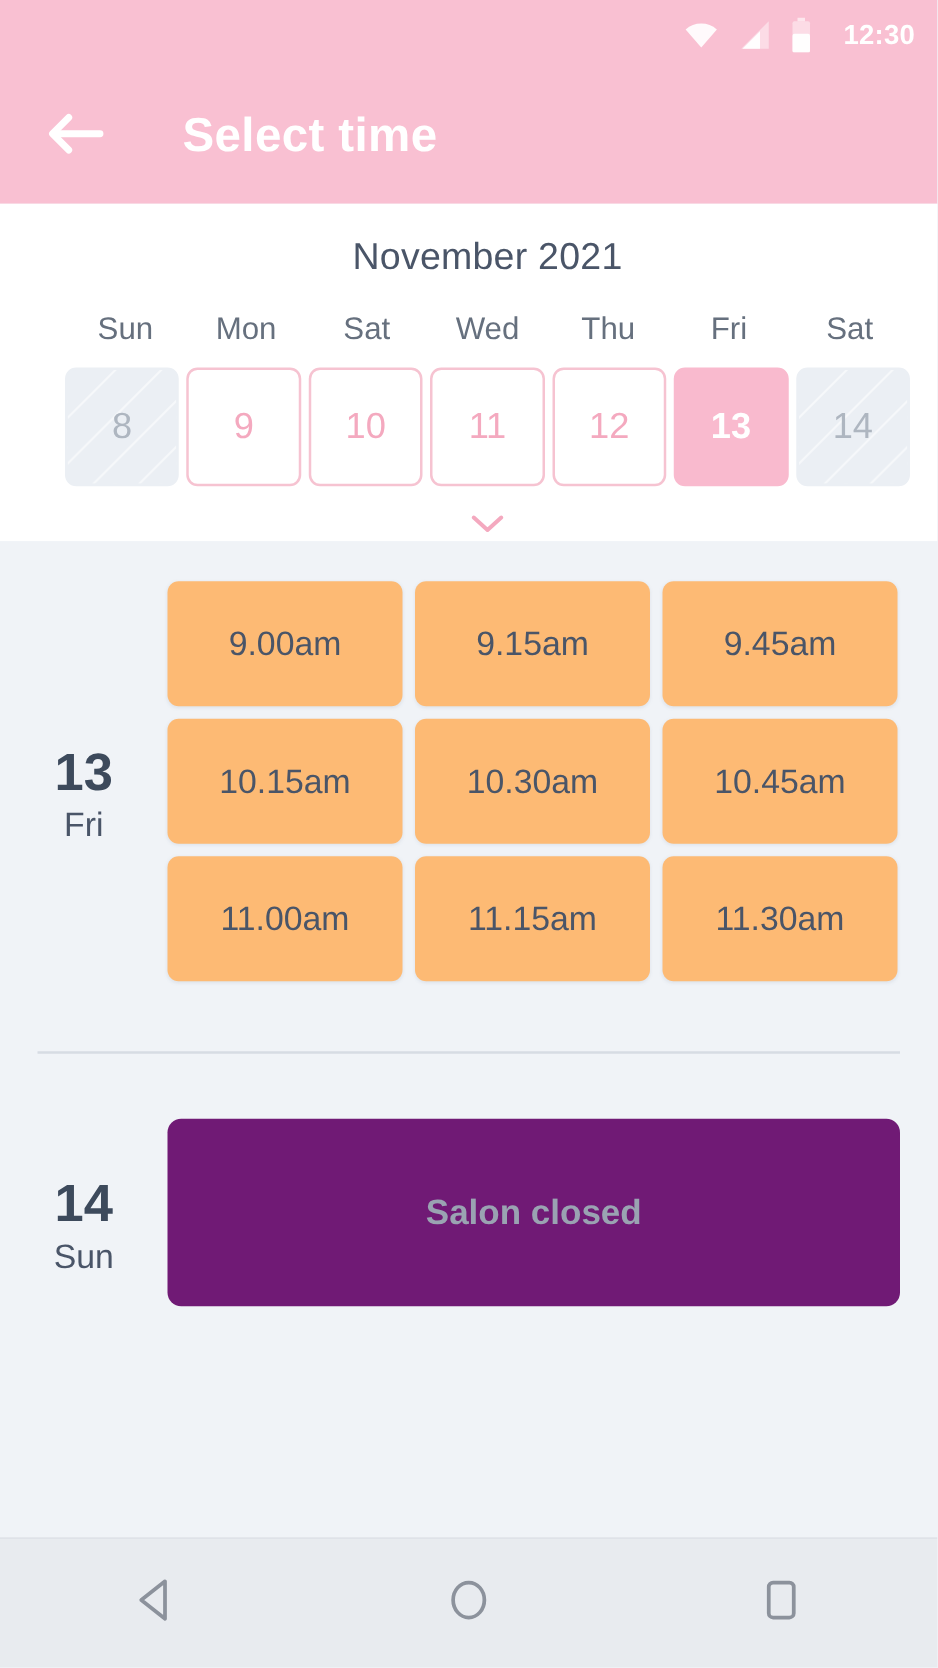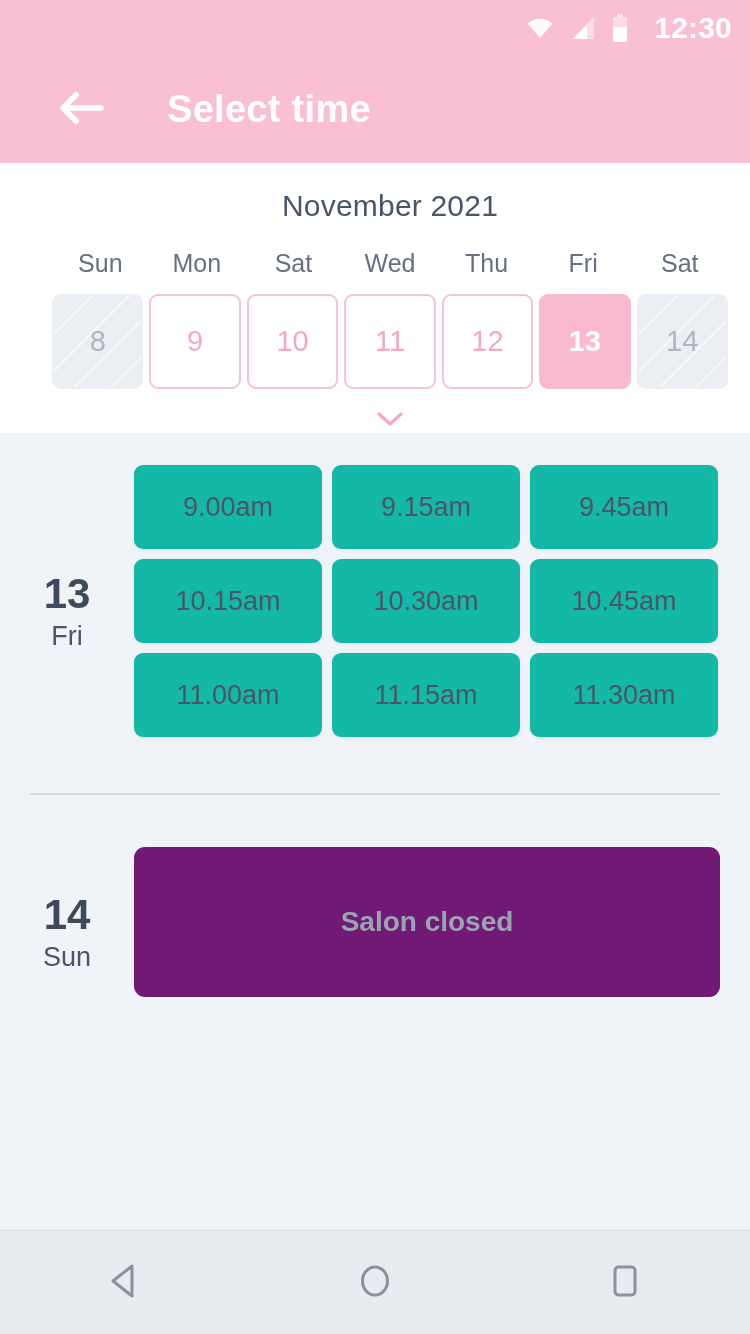--- a/index.html
+++ b/index.html
@@ -42,34 +42,34 @@
   }
   .icon-wifi {
     width: 28px; height: 22px;
     position: relative;
   }
   .icon-wifi svg { display: block; }
   .icon-signal { width: 26px; height: 24px; position: relative; }
   .icon-battery { width: 16px; height: 28px; position: relative; }
   .status-time {
     color: #FFFFFF;
-    font-size: 30px;
+    font-size: 22px;
     font-weight: bold;
     letter-spacing: 0.2px;
     margin-left: 10px;
     line-height: 1;
   }
 
   
   .app-bar {
     height: 107px;
     background: #F9C0D2;
     display: flex;
     align-items: center;
-    padding-left: 53px;
+    padding-left: 32px;
     flex: 0 0 auto;
   }
   .back-button {
     width: 56px; height: 56px;
     display: flex; align-items: center; justify-content: center;
     cursor: pointer;
     flex: 0 0 auto;
   }
   .app-title {
     color: #FFFFFF;
@@ -195,22 +195,22 @@
     margin-top: 4px;
   }
   .slots-grid {
     flex: 1 1 auto;
     display: grid;
     grid-template-columns: repeat(3, 1fr);
     gap: 10px 10px;
     padding-right: 2px;
   }
   .slot {
-    height: 84px;
-    background: #14b8a6;
+    height: 100px;
+    background: #fdba74;
     border-radius: 9px;
     display: flex;
     align-items: center;
     justify-content: center;
     font-size: 27px;
     color: #4A5568;
     box-shadow: 0 1px 3px rgba(100,115,140,0.13);
     cursor: pointer;
   }
   .divider {

